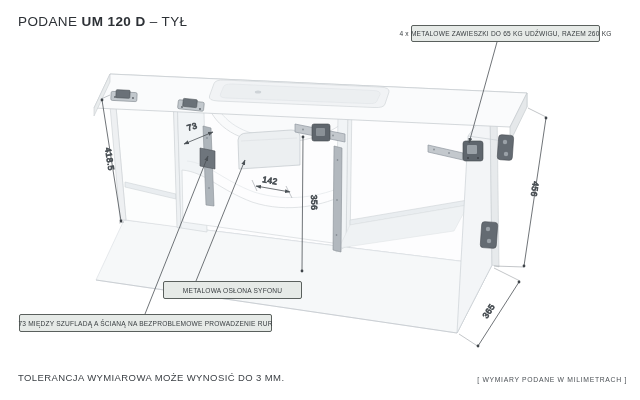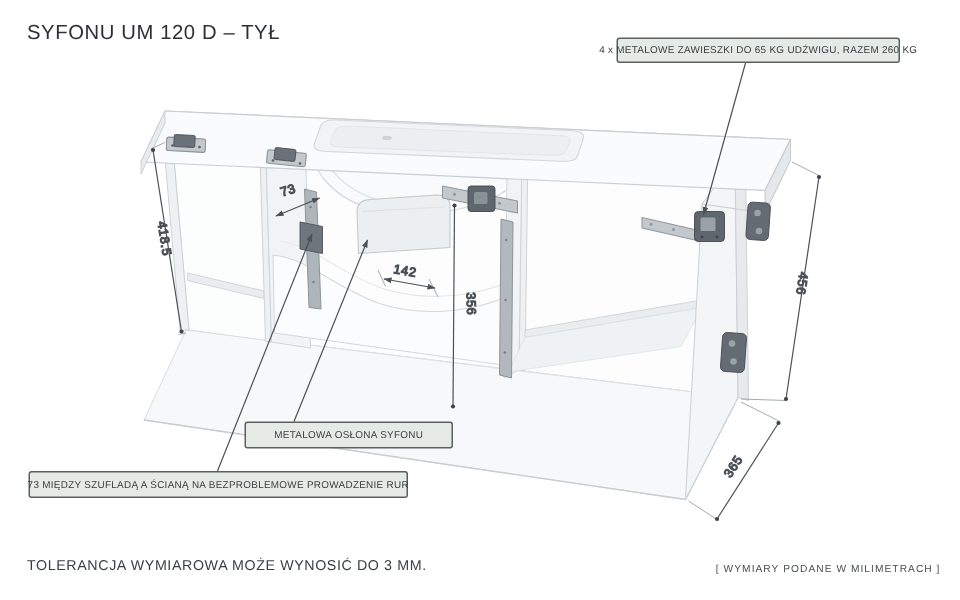--- a/index.html
+++ b/index.html
@@ -7,21 +7,21 @@
     width:640px;height:400px;background:#ffffff;position:relative;overflow:hidden;
     font-family:"Liberation Sans","DejaVu Sans",sans-serif;
     -webkit-font-smoothing:antialiased;
   }
   .stage{position:absolute;inset:0;}
   svg{position:absolute;left:0;top:0;}
   .title{
     position:absolute;left:18px;top:14px;font-size:13.5px;color:#2d3136;
     letter-spacing:.4px;white-space:nowrap;
   }
-  .title .model{font-weight:normal;margin-top:47px;}
+  .title .model{font-weight:bold;margin-top:47px;}
   .callout{
     position:absolute;box-sizing:border-box;border:1px solid #5a605d;background:#e6eae7;
     border-radius:2px;display:flex;align-items:center;justify-content:center;
     font-size:6.6px;color:#383d40;letter-spacing:.2px;white-space:nowrap;padding:0 4px;
   }
   .callout-hangers{left:411px;top:25px;width:189px;height:17px;}
   .callout-siphon{left:163px;top:281px;width:139px;height:18px;}
   .callout-gap{left:19px;top:314px;width:253px;height:18px;}
   .footer-tolerance{
     position:absolute;left:18px;top:372px;font-size:9.5px;color:#3a3f44;letter-spacing:.4px;text-align:center;
@@ -210,21 +210,21 @@
   </g>
 
   <g stroke="#4b5156" stroke-width="0.8" fill="none">
     <line x1="145" y1="314" x2="208" y2="156" marker-end="url(#arr)"></line>
     <line x1="196" y1="281" x2="245" y2="160" marker-end="url(#arr)"></line>
     <line x1="497" y1="42" x2="469" y2="143" marker-end="url(#arr)"></line>
   </g>
 </svg>
 
   <div class="title">
-    <span>SYFONU </span><span class="model">UM 120 D</span><span> – TYŁ</span>
+    <span>PODANE </span><span class="model">UM 120 D</span><span> – TYŁ</span>
   </div>
 
   <div class="callout callout-hangers">
     <span>4 x METALOWE ZAWIESZKI DO 65 KG UDŹWIGU, RAZEM 260 KG</span>
   </div>
 
   <div class="callout callout-siphon">
     <span>METALOWA OSŁONA SYFONU</span>
   </div>
 

